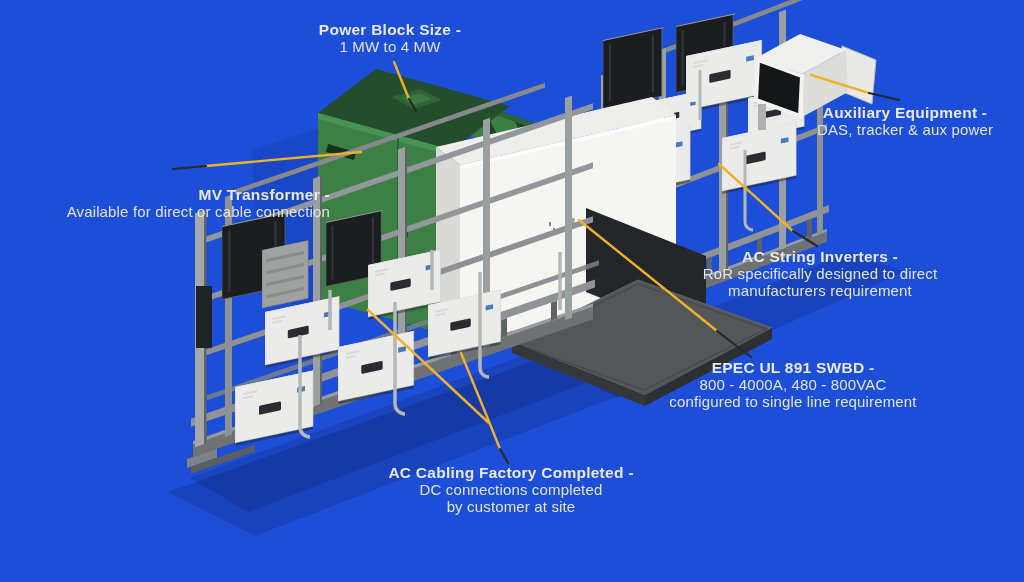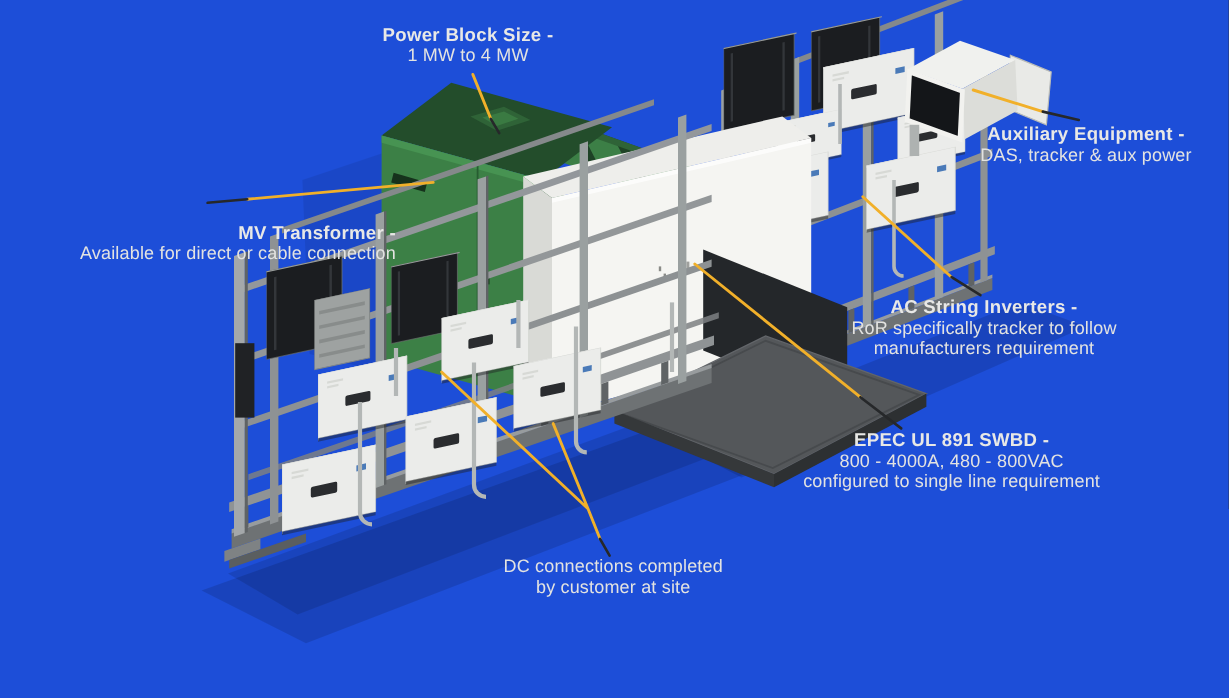--- a/index.html
+++ b/index.html
@@ -238,28 +238,29 @@
     <div class="c-line">Available for direct or cable connection</div>
   </div>
 
   <div class="callout co-aux">
     <div class="c-title">Auxiliary Equipment -</div>
     <div class="c-line">DAS, tracker &amp; aux power</div>
   </div>
 
   <div class="callout co-acs">
     <div class="c-title">AC String Inverters -</div>
-    <div class="c-line">RoR specifically tracker to follow</div>
+    <div class="c-line">RoR specifically designed to direct</div>
     <div class="c-line">manufacturers requirement</div>
   </div>
 
   <div class="callout co-epec">
     <div class="c-title">EPEC UL 891 SWBD -</div>
     <div class="c-line">800 - 4000A, 480 - 800VAC</div>
     <div class="c-line">configured to single line requirement</div>
   </div>
 
   <div class="callout co-acc">
+    <div class="c-title">AC Cabling Factory Completed -</div>
     <div class="c-line">DC connections completed</div>
     <div class="c-line">by customer at site</div>
   </div>
 
 </div>
 
 </body></html>

